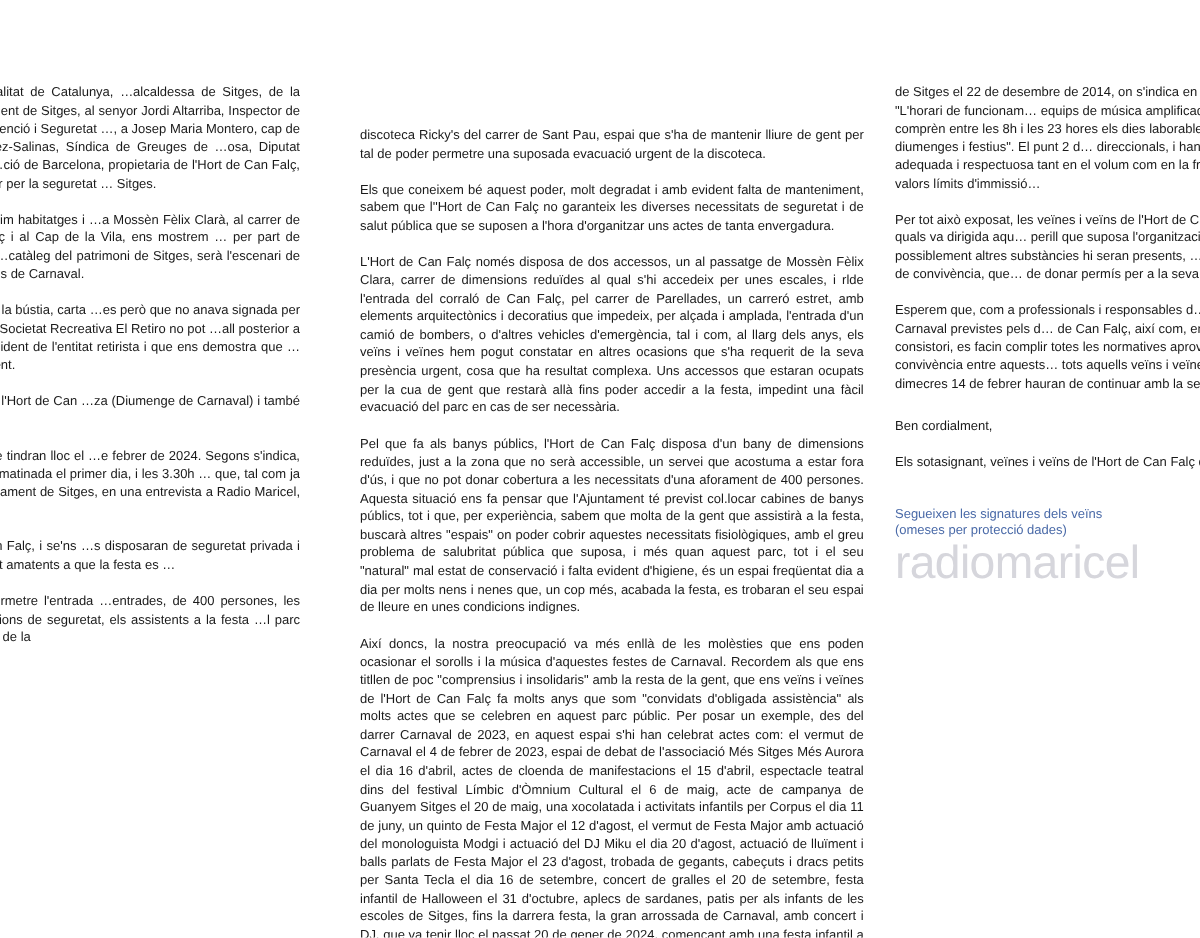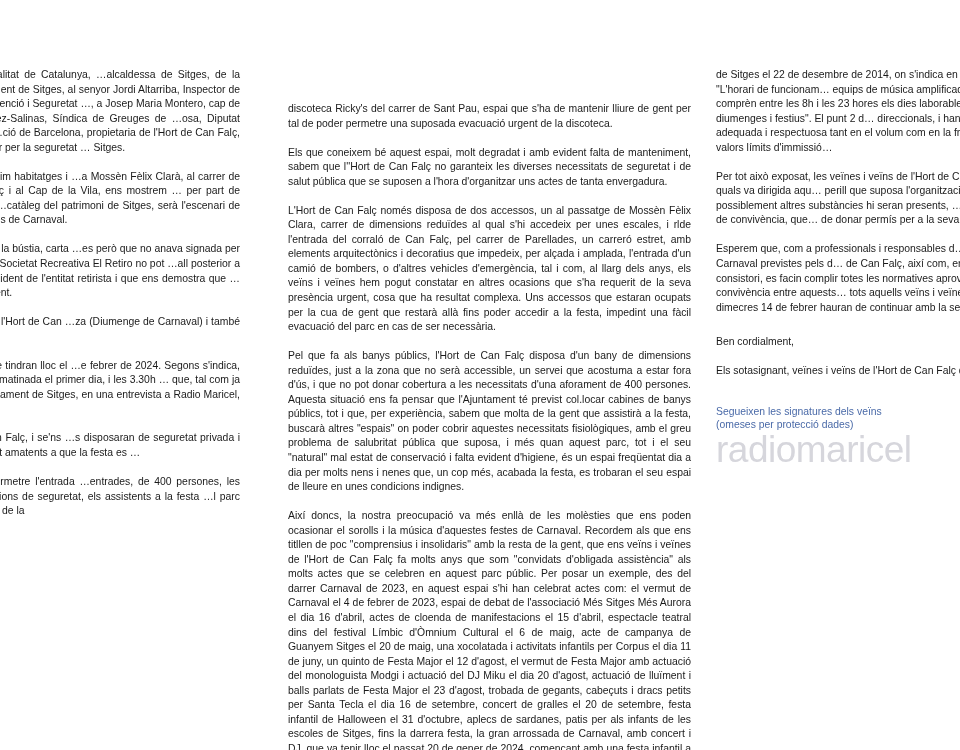--- a/index.html
+++ b/index.html
@@ -29,21 +29,21 @@
     <p>…Ajuntament de Sitges organitza un ball a l'Hort de Can …za (Diumenge de Carnaval) i també quan s'acabi la Rua …"</p>
     <p>… quins seran els horaris de les festes que tindran lloc el …e febrer de 2024. Segons s'indica, l'Hort de Can Falç …res i les 3 hores de la matinada el primer dia, i les 3.30h … que, tal com ja va deixar clar la senyora Eva Martín, …juntament de Sitges, en una entrevista a Radio Maricel, …hores.</p>
     <p>…esió" des veïnes i veïns de l'Hort de Can Falç, i se'ns …s disposaran de seguretat privada i els cossos de …arnaval també estaran molt amatents a que la festa es …</p>
     <p>…venció de l'Ajuntament de Sitges és permetre l'entrada …entrades, de 400 persones, les quals ocuparan un espai …que, per qüestions de seguretat, els assistents a la festa …l parc públic, on s'hi troba la sortida d'emergència de la</p>
   </div>
 </div>
 
 <div class="page" id="p2">
   <div class="col">
     <p>discoteca Ricky's del carrer de Sant Pau, espai que s'ha de mantenir lliure de gent per tal de poder permetre una suposada evacuació urgent de la discoteca.</p>
-    <p>Els que coneixem bé aquest espai, molt degradat i amb evident falta de manteniment, sabem que l''Hort de Can Falç no garanteix les diverses necessitats de seguretat i de salut pública que se suposen a l'hora d'organitzar uns actes de tanta envergadura.</p>
+    <p>Els que coneixem bé aquest poder, molt degradat i amb evident falta de manteniment, sabem que l''Hort de Can Falç no garanteix les diverses necessitats de seguretat i de salut pública que se suposen a l'hora d'organitzar uns actes de tanta envergadura.</p>
     <p>L'Hort de Can Falç només disposa de dos accessos, un al passatge de Mossèn Fèlix Clara, carrer de dimensions reduïdes al qual s'hi accedeix per unes escales, i rlde l'entrada del corraló de Can Falç, pel carrer de Parellades, un carreró estret, amb elements arquitectònics i decoratius que impedeix, per alçada i amplada, l'entrada d'un camió de bombers, o d'altres vehicles d'emergència, tal i com, al llarg dels anys, els veïns i veïnes hem pogut constatar en altres ocasions que s'ha requerit de la seva presència urgent, cosa que ha resultat complexa. Uns accessos que estaran ocupats per la cua de gent que restarà allà fins poder accedir a la festa, impedint una fàcil evacuació del parc en cas de ser necessària.</p>
     <p>Pel que fa als banys públics, l'Hort de Can Falç disposa d'un bany de dimensions reduïdes, just a la zona que no serà accessible, un servei que acostuma a estar fora d'ús, i que no pot donar cobertura a les necessitats d'una aforament de 400 persones. Aquesta situació ens fa pensar que l'Ajuntament té previst col.locar cabines de banys públics, tot i que, per experiència, sabem que molta de la gent que assistirà a la festa, buscarà altres "espais" on poder cobrir aquestes necessitats fisiològiques, amb el greu problema de salubritat pública que suposa, i més quan aquest parc, tot i el seu "natural" mal estat de conservació i falta evident d'higiene, és un espai freqüentat dia a dia per molts nens i nenes que, un cop més, acabada la festa, es trobaran el seu espai de lleure en unes condicions indignes.</p>
     <p>Així doncs, la nostra preocupació va més enllà de les molèsties que ens poden ocasionar  el sorolls i la música d'aquestes festes de Carnaval. Recordem als que ens titllen de poc "comprensius i insolidaris" amb la resta de la gent, que ens veïns i veïnes de l'Hort de  Can Falç fa molts anys que som "convidats d'obligada assistència" als molts actes que se celebren en aquest parc públic. Per posar un exemple, des del darrer Carnaval de 2023, en aquest espai s'hi han celebrat actes com: el vermut de Carnaval el 4 de febrer de 2023, espai de debat de l'associació Més Sitges Més Aurora el dia 16 d'abril, actes de cloenda de manifestacions el 15 d'abril, espectacle teatral dins del  festival Límbic d'Òmnium Cultural el 6 de maig, acte de campanya de Guanyem Sitges el 20 de maig, una xocolatada i activitats infantils per Corpus el dia 11 de juny, un quinto de Festa Major el 12 d'agost, el vermut de Festa Major amb actuació del monologuista Modgi i actuació del DJ Miku el dia 20 d'agost, actuació de lluïment i balls parlats de Festa Major el 23 d'agost, trobada de gegants, cabeçuts i dracs petits per Santa Tecla el dia 16 de setembre, concert de gralles el 20 de setembre, festa infantil de Halloween el 31 d'octubre, aplecs de sardanes, patis per als infants de les escoles de Sitges, fins la darrera festa, la gran arrossada de Carnaval, amb concert i DJ, que va tenir lloc el passat 20 de gener de 2024, començant amb una festa infantil a les 10.30 i finalitzant el gran dia a les 21 hores.</p>
 
   </div>
 </div>
 
 <div class="page" id="p3">
   <div class="col">
     <p>de Sitges el 22 de desembre de 2014, on s'indica en l'ar… de megafonia, el punt 1 diu que: "L'horari de funcionam… equips de música amplificada de les instal.lacions a l'air… comprèn entre les 8h i les 23 hores els dies laborables … les 23 h els dissabtes, diumenges i festius". El punt 2 d… direccionals, i han d'estar orientats cap a les instal.l… adequada i respectuosa tant en el volum com en la fre… tot cas, no es poden superar els valors límits d'immissió…</p>

